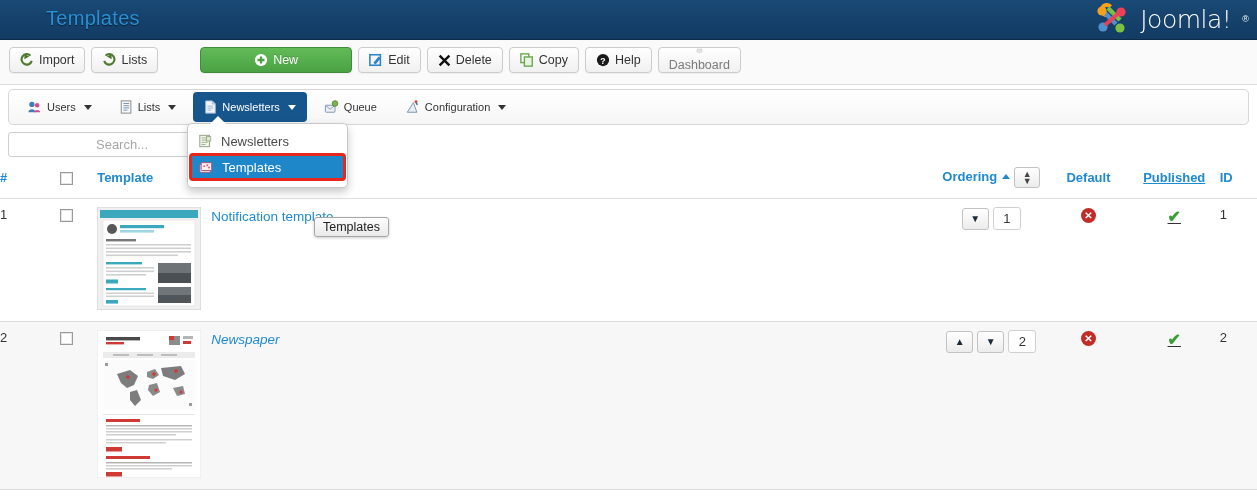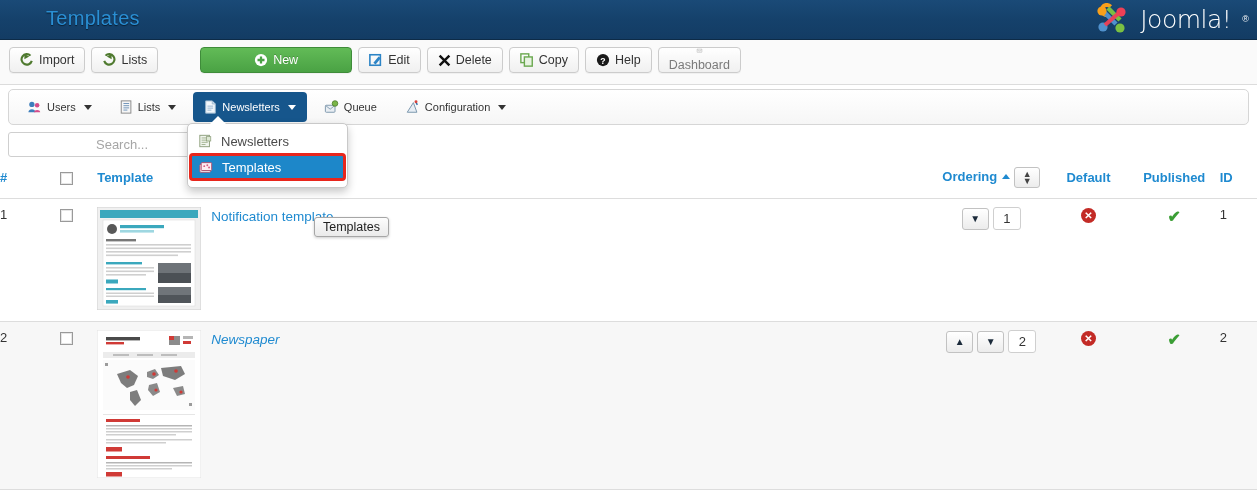--- a/index.html
+++ b/index.html
@@ -204,21 +204,21 @@
     font-size: 13px;
     color: #333;
     vertical-align: top;
   }
   tr.row-alt td { background: #f7f7f7; }
   .col-num    { width: 34px; text-align: center !important; }
   .col-check  { width: 60px; text-align: center !important; }
   .col-tpl    { width: 810px; }
   .col-order  { width: 110px; text-align: center !important; }
   .col-def    { width: 78px;  text-align: center !important; }
-  .col-pub    { width: 88px;  text-align: center !important; }
+  .col-pub    { width: 88px;  text-align: center !important; text-decoration: underline; }
   .col-id     { width: 36px;  text-align: left !important; }
 
   th.col-num, td.col-num { padding-left: 10px; text-align: left !important; }
   th.col-tpl { padding-left: 4px; }
 
   .chk {
     width: 13px; height: 13px;
     border: 1px solid #9a9a9a;
     background: #fff;
     display: inline-block;

